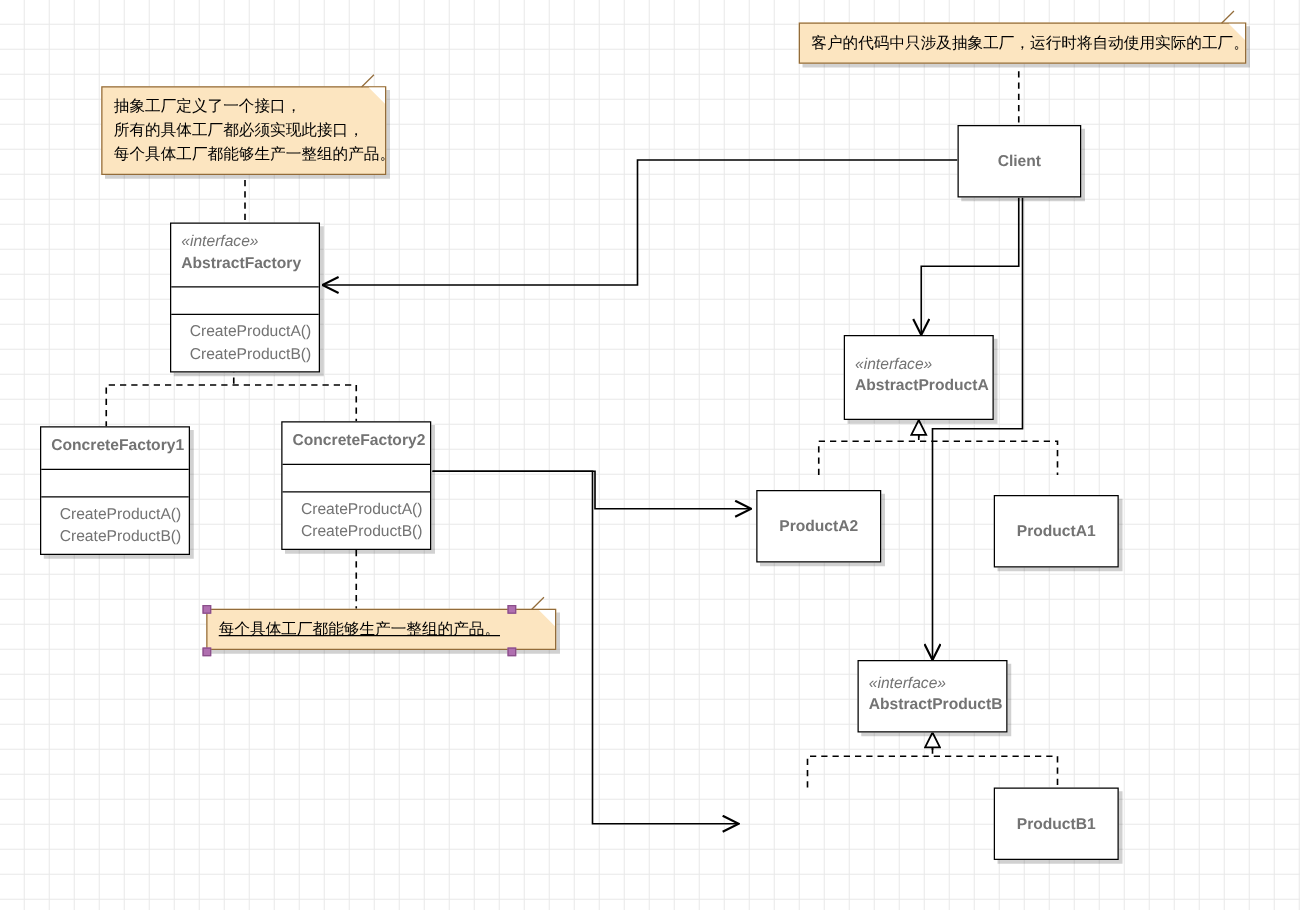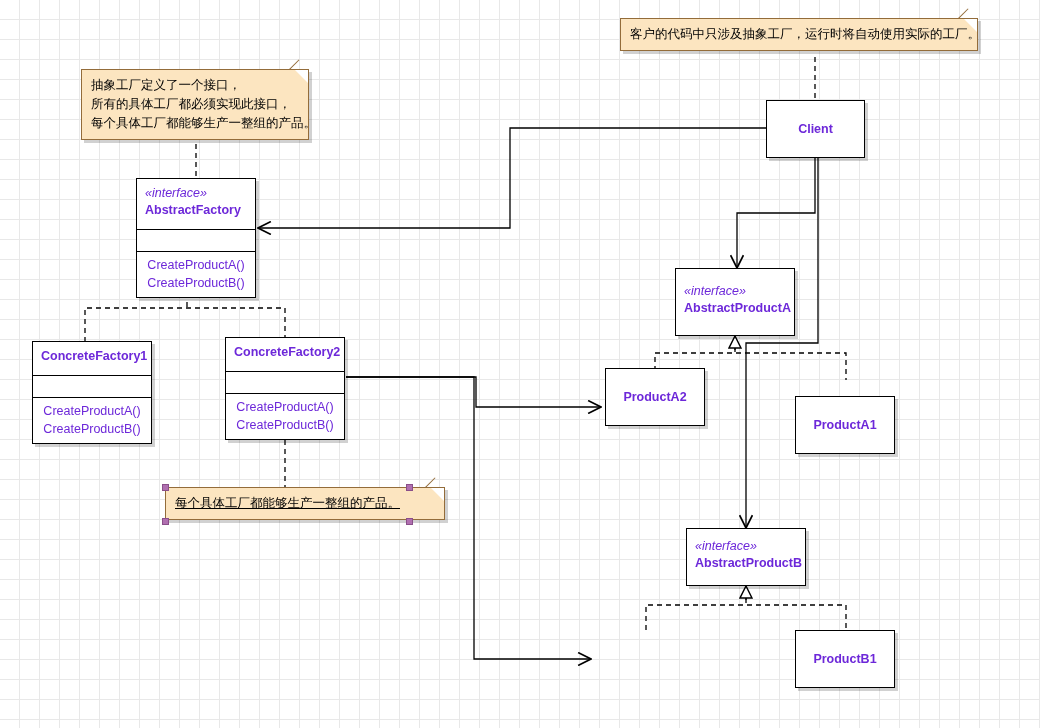--- a/index.html
+++ b/index.html
@@ -29,21 +29,21 @@
   }
 
   
   .uml-box {
     position: absolute;
     box-sizing: border-box;
     background: #ffffff;
     border: 1.4px solid #000000;
     box-shadow: 3px 3px 0 rgba(0,0,0,0.18);
     font-size: 12.5px;
-    color: #6d28d9;
+    color: #737373;
     z-index: 5;
   }
   .uml-head {
     box-sizing: border-box;
     padding: 6px 8px 10px 8px;
     text-align: left;
     line-height: 17px;
   }
   .uml-head.with-sep { border-bottom: 1.4px solid #000000; }
   .stereotype {
@@ -59,21 +59,21 @@
   }
   .uml-attrs {
     box-sizing: border-box;
     height: 22px;
     border-bottom: 1.4px solid #000000;
   }
   .uml-ops {
     box-sizing: border-box;
     padding: 4px 6px 5px 6px;
     line-height: 18px;
-    text-align: center;
+    text-align: right;
   }
   .uml-ops div { white-space: nowrap; }
   .simple-box {
     display: flex;
     align-items: center;
     justify-content: center;
   }
   .simple-box .cls-name { font-weight: bold; }
 
   
@@ -161,21 +161,21 @@
   </svg>
 
   <div class="note" style="left:81px; top:69px; width:228px;">
     <div class="fold"></div>
     <div class="foldline"></div>
     <div class="line">抽象工厂定义了一个接口，</div>
     <div class="line">所有的具体工厂都必须实现此接口，</div>
     <div class="line">每个具体工厂都能够生产一整组的产品。</div>
   </div>
 
-  <div class="note" style="left:620px; top:18px; width:358px;">
+  <div class="note" style="left:639px; top:18px; width:358px;">
     <div class="fold"></div>
     <div class="foldline"></div>
     <div class="line">客户的代码中只涉及抽象工厂，运行时将自动使用实际的工厂。</div>
   </div>
 
   <div class="note" style="left:165px; top:487px; width:280px;text-decoration:underline;">
     <div class="fold"></div>
     <div class="foldline"></div>
     <div class="line">每个具体工厂都能够生产一整组的产品。</div>
   </div>
@@ -233,21 +233,21 @@
     <div class="uml-head" style="padding-top:9px;">
       <span class="stereotype">«interface»</span>
       <span class="cls-name">AbstractProductB</span>
     </div>
   </div>
 
   <div class="uml-box simple-box" style="left:795px; top:396px; width:100px; height:58px;">
     <span class="cls-name">ProductA1</span>
   </div>
 
-  <div class="uml-box simple-box" style="left:605px; top:368px; width:100px; height:58px;">
+  <div class="uml-box simple-box" style="left:605px; top:392px; width:100px; height:58px;">
     <span class="cls-name">ProductA2</span>
   </div>
 
   <div class="uml-box simple-box" style="left:795px; top:630px; width:100px; height:58px;">
     <span class="cls-name">ProductB1</span>
   </div>
 
 
 </div>
 

